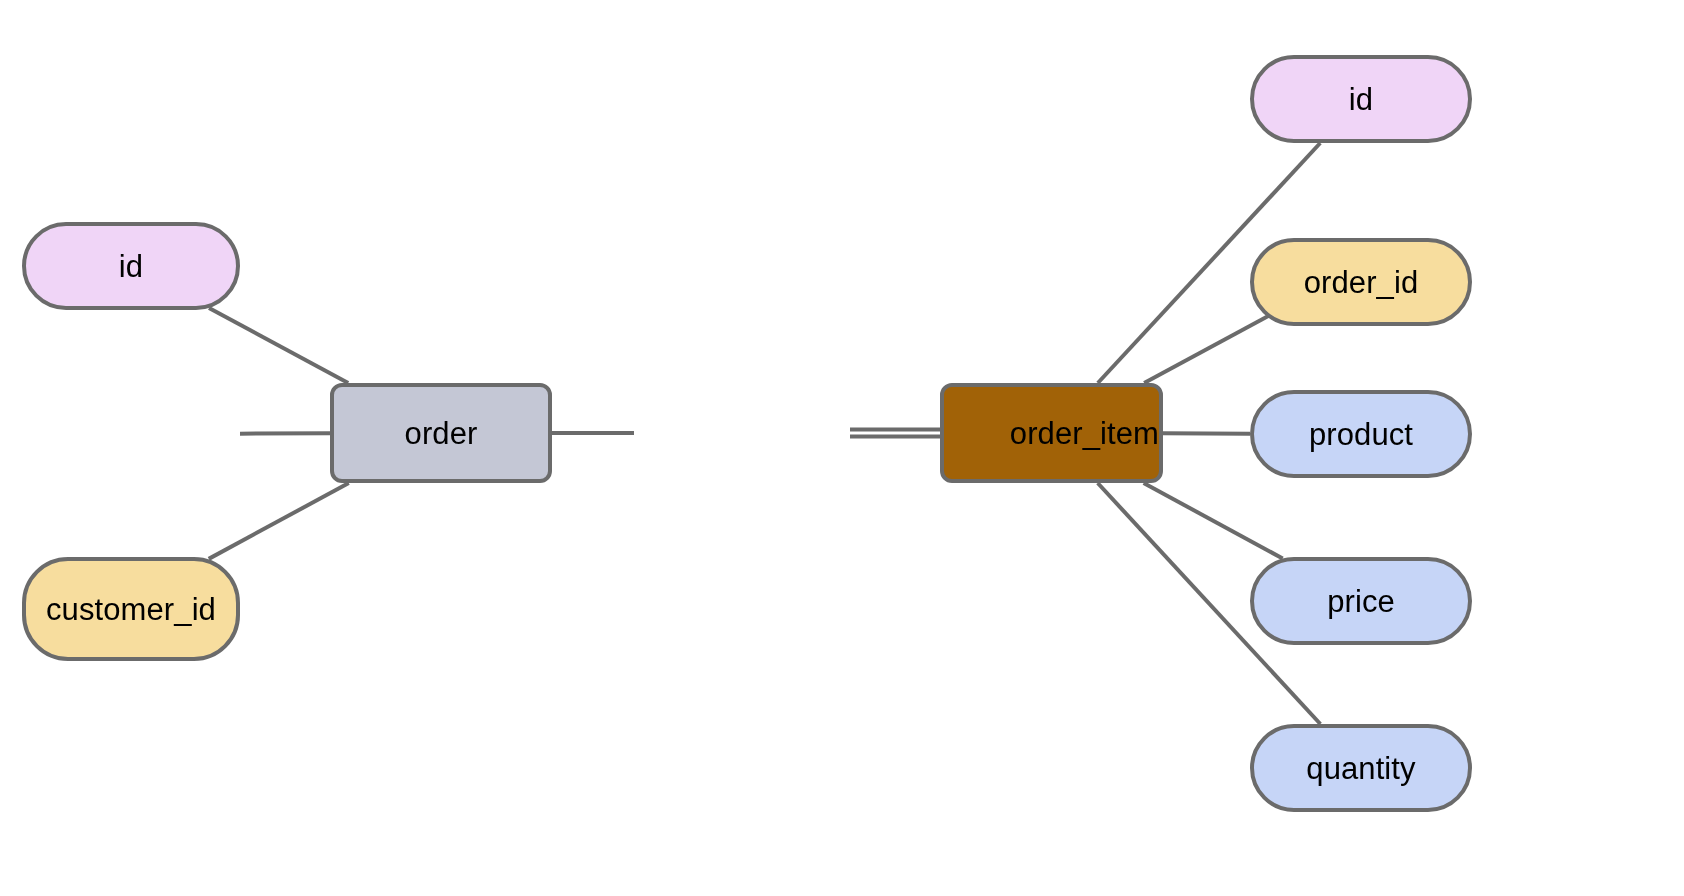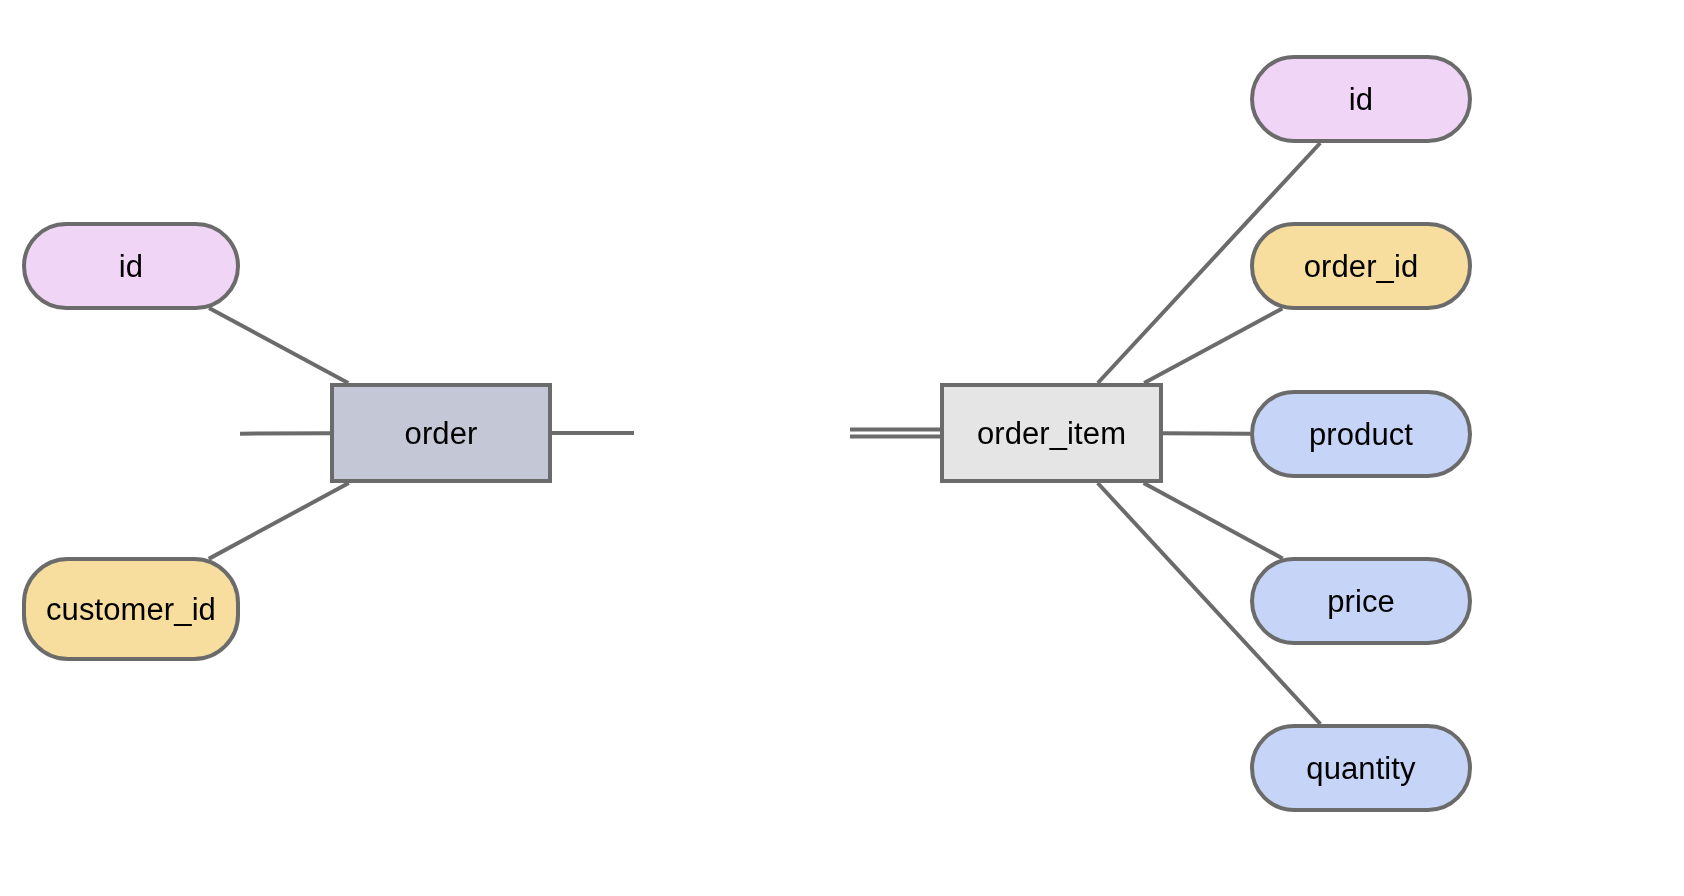--- a/index.html
+++ b/index.html
@@ -37,21 +37,21 @@
     font-size: 31px;
     line-height: 1;
     letter-spacing: 0.1px;
     white-space: nowrap;
     z-index: 3;
   }
   .node.attribute {
     border-radius: 46px;
   }
   .node.entity {
-    border-radius: 0;
+    border-radius: 12px;
   }
   .diamond-wrap {
     position: absolute;
     z-index: 3;
   }
   .diamond-wrap svg {
     display: block;
   }
   .diamond-label {
     position: absolute;
@@ -92,30 +92,30 @@
 
 
   <div class="node attribute" style="left: 22px; top: 557px; width: 218px; height: 104px; background: rgb(247, 221, 158); border-color: rgb(107, 107, 107);">
     <span>customer_id</span>
   </div>
 
   <div class="node entity" style="left: 330px; top: 383px; width: 222px; height: 100px; background: rgb(196, 199, 213); border-color: rgb(107, 107, 107);">
     <span>order</span>
   </div>
 
-  <div class="node entity" style="left: 940px; top: 383px; width: 223px; height: 100px; background: #e5e5e5; border-color: rgb(107, 107, 107);">
+  <div class="node entity" style="left: 940px; top: 383px; width: 223px; height: 100px; background: #a16207; border-color: rgb(107, 107, 107); justify-content: flex-end;">
     <span>order_item</span>
   </div>
 
 
   <div class="node attribute" style="left: 1250px; top: 55px; width: 222px; height: 88px; background: rgb(240, 213, 247); border-color: rgb(107, 107, 107);">
     <span>id</span>
   </div>
 
-  <div class="node attribute" style="left: 1250px; top: 222px; width: 222px; height: 88px; background: rgb(247, 221, 158); border-color: rgb(107, 107, 107);">
+  <div class="node attribute" style="left: 1250px; top: 238px; width: 222px; height: 88px; background: rgb(247, 221, 158); border-color: rgb(107, 107, 107);">
     <span>order_id</span>
   </div>
 
   <div class="node attribute" style="left: 1250px; top: 390px; width: 222px; height: 88px; background: rgb(198, 213, 247); border-color: rgb(107, 107, 107);">
     <span>product</span>
   </div>
 
   <div class="node attribute" style="left: 1250px; top: 557px; width: 222px; height: 88px; background: rgb(198, 213, 247); border-color: rgb(107, 107, 107);">
     <span>price</span>
   </div>

